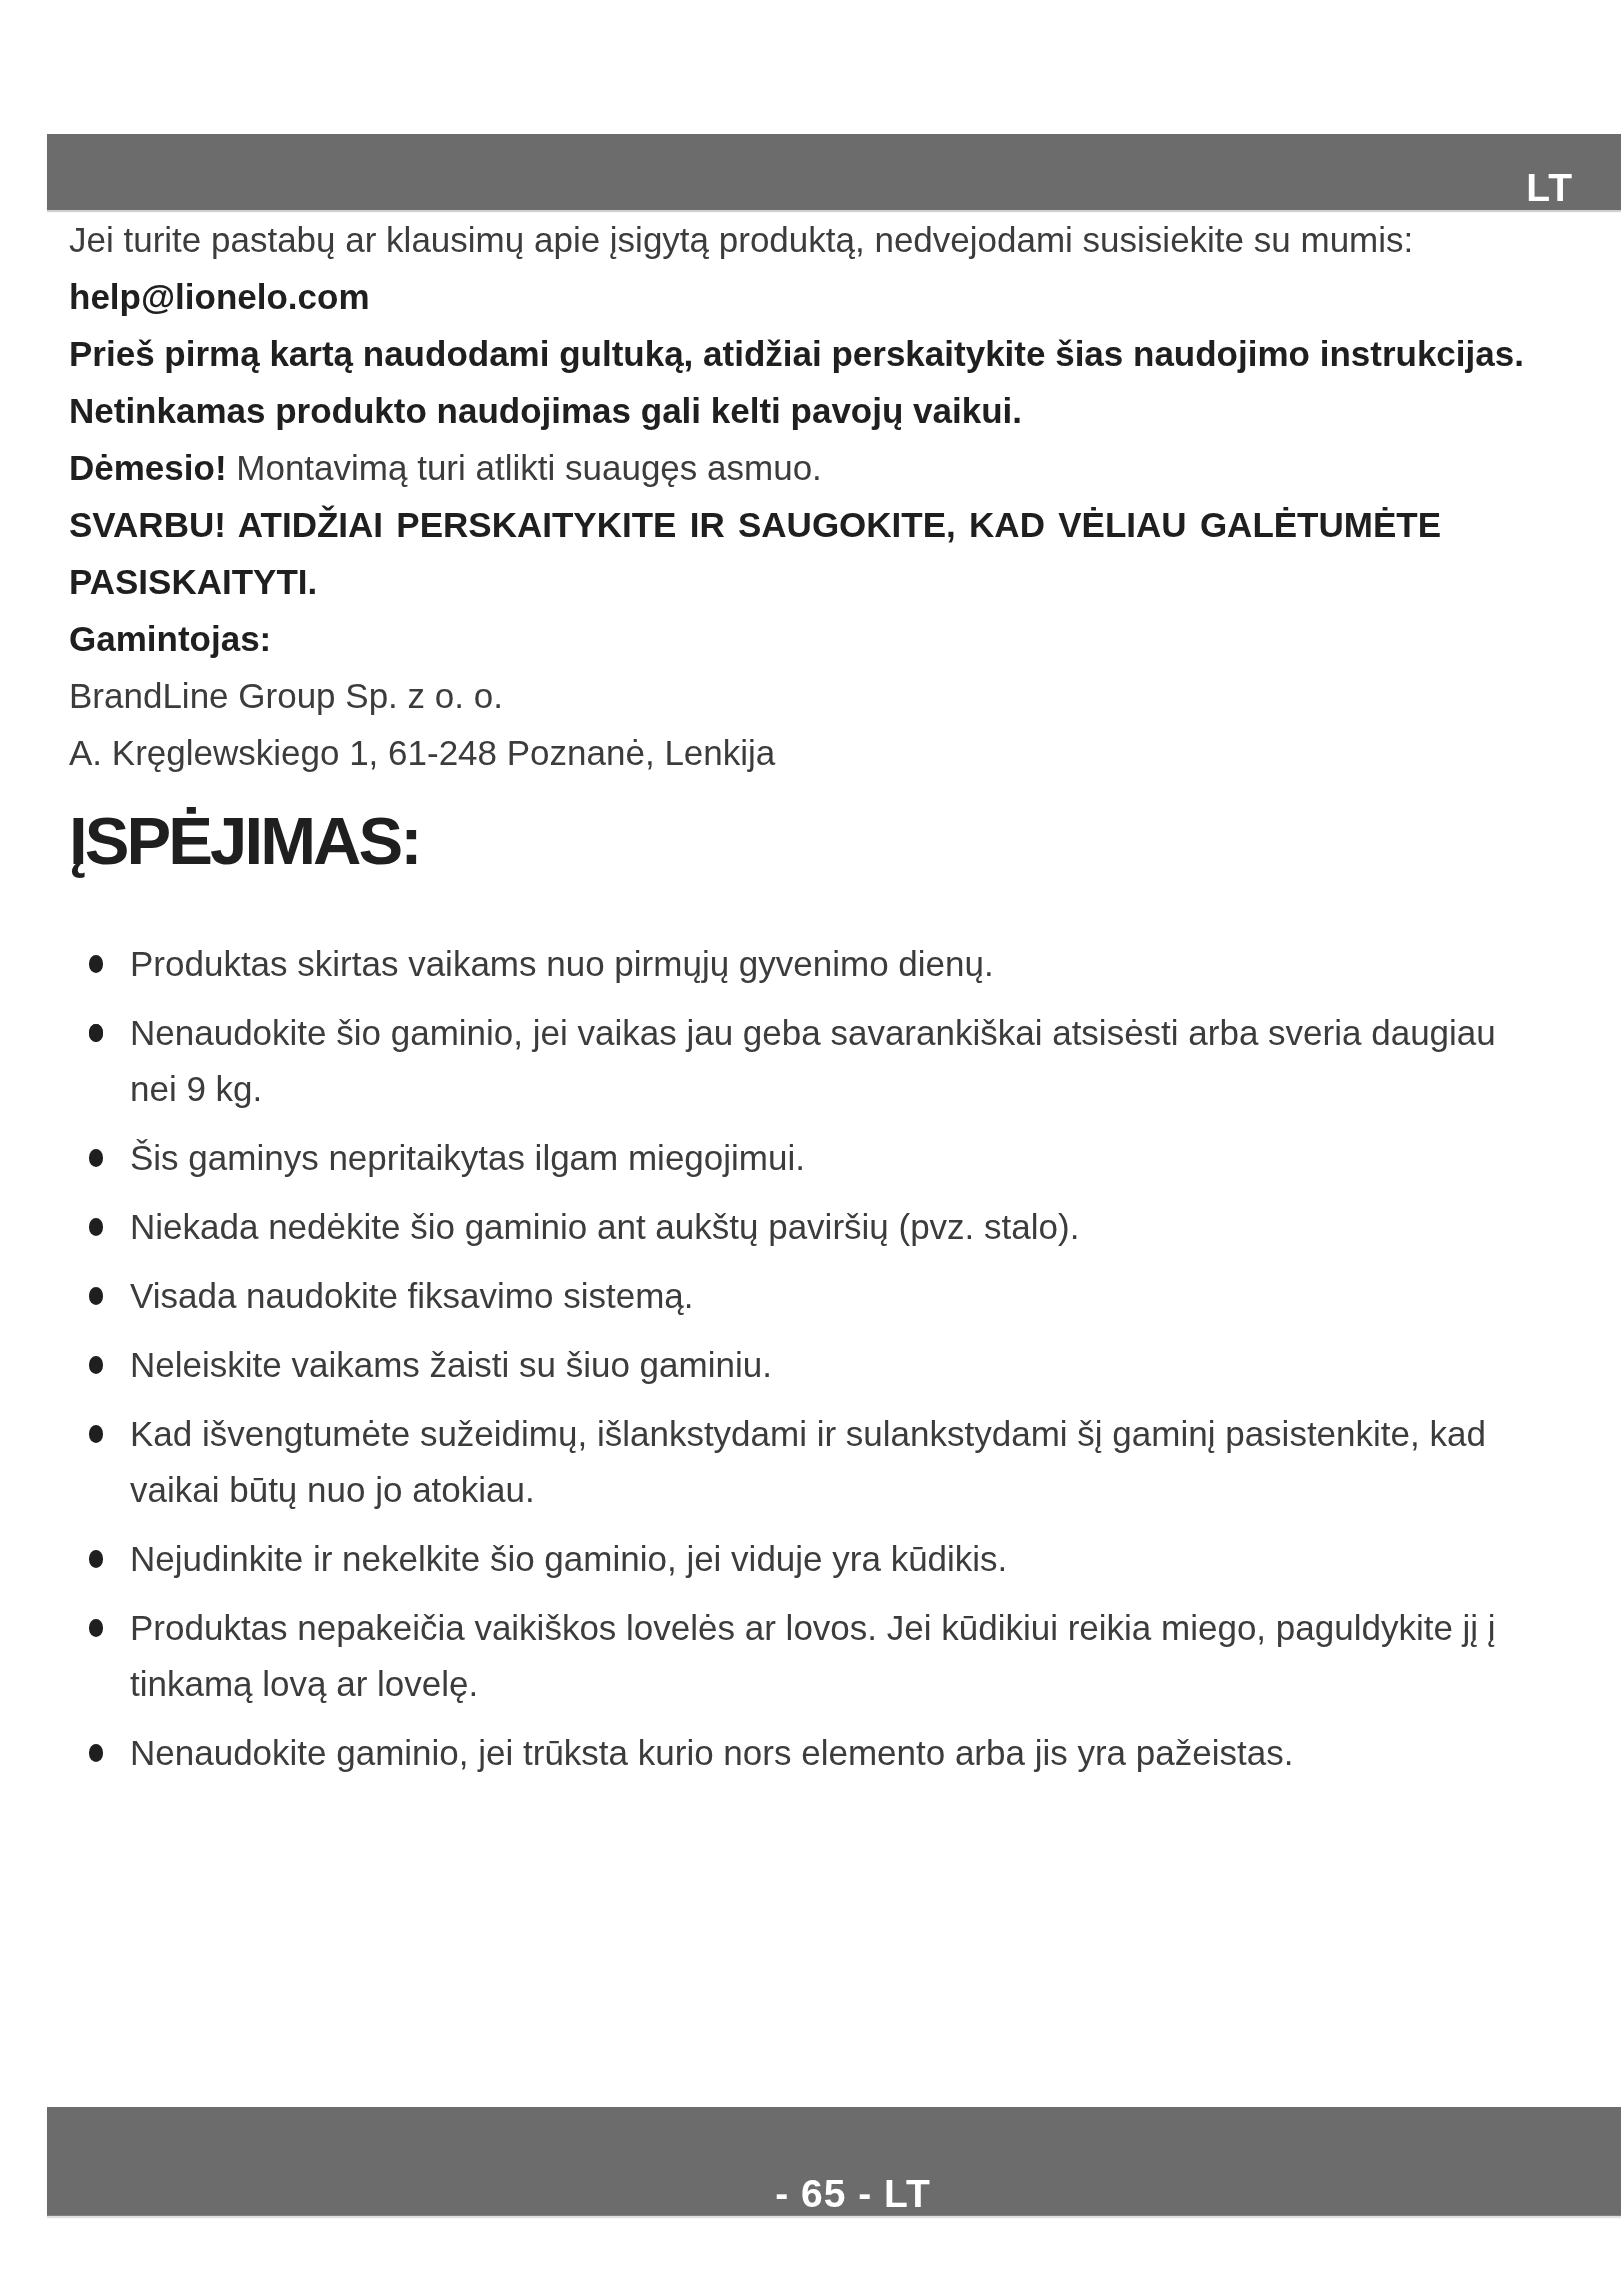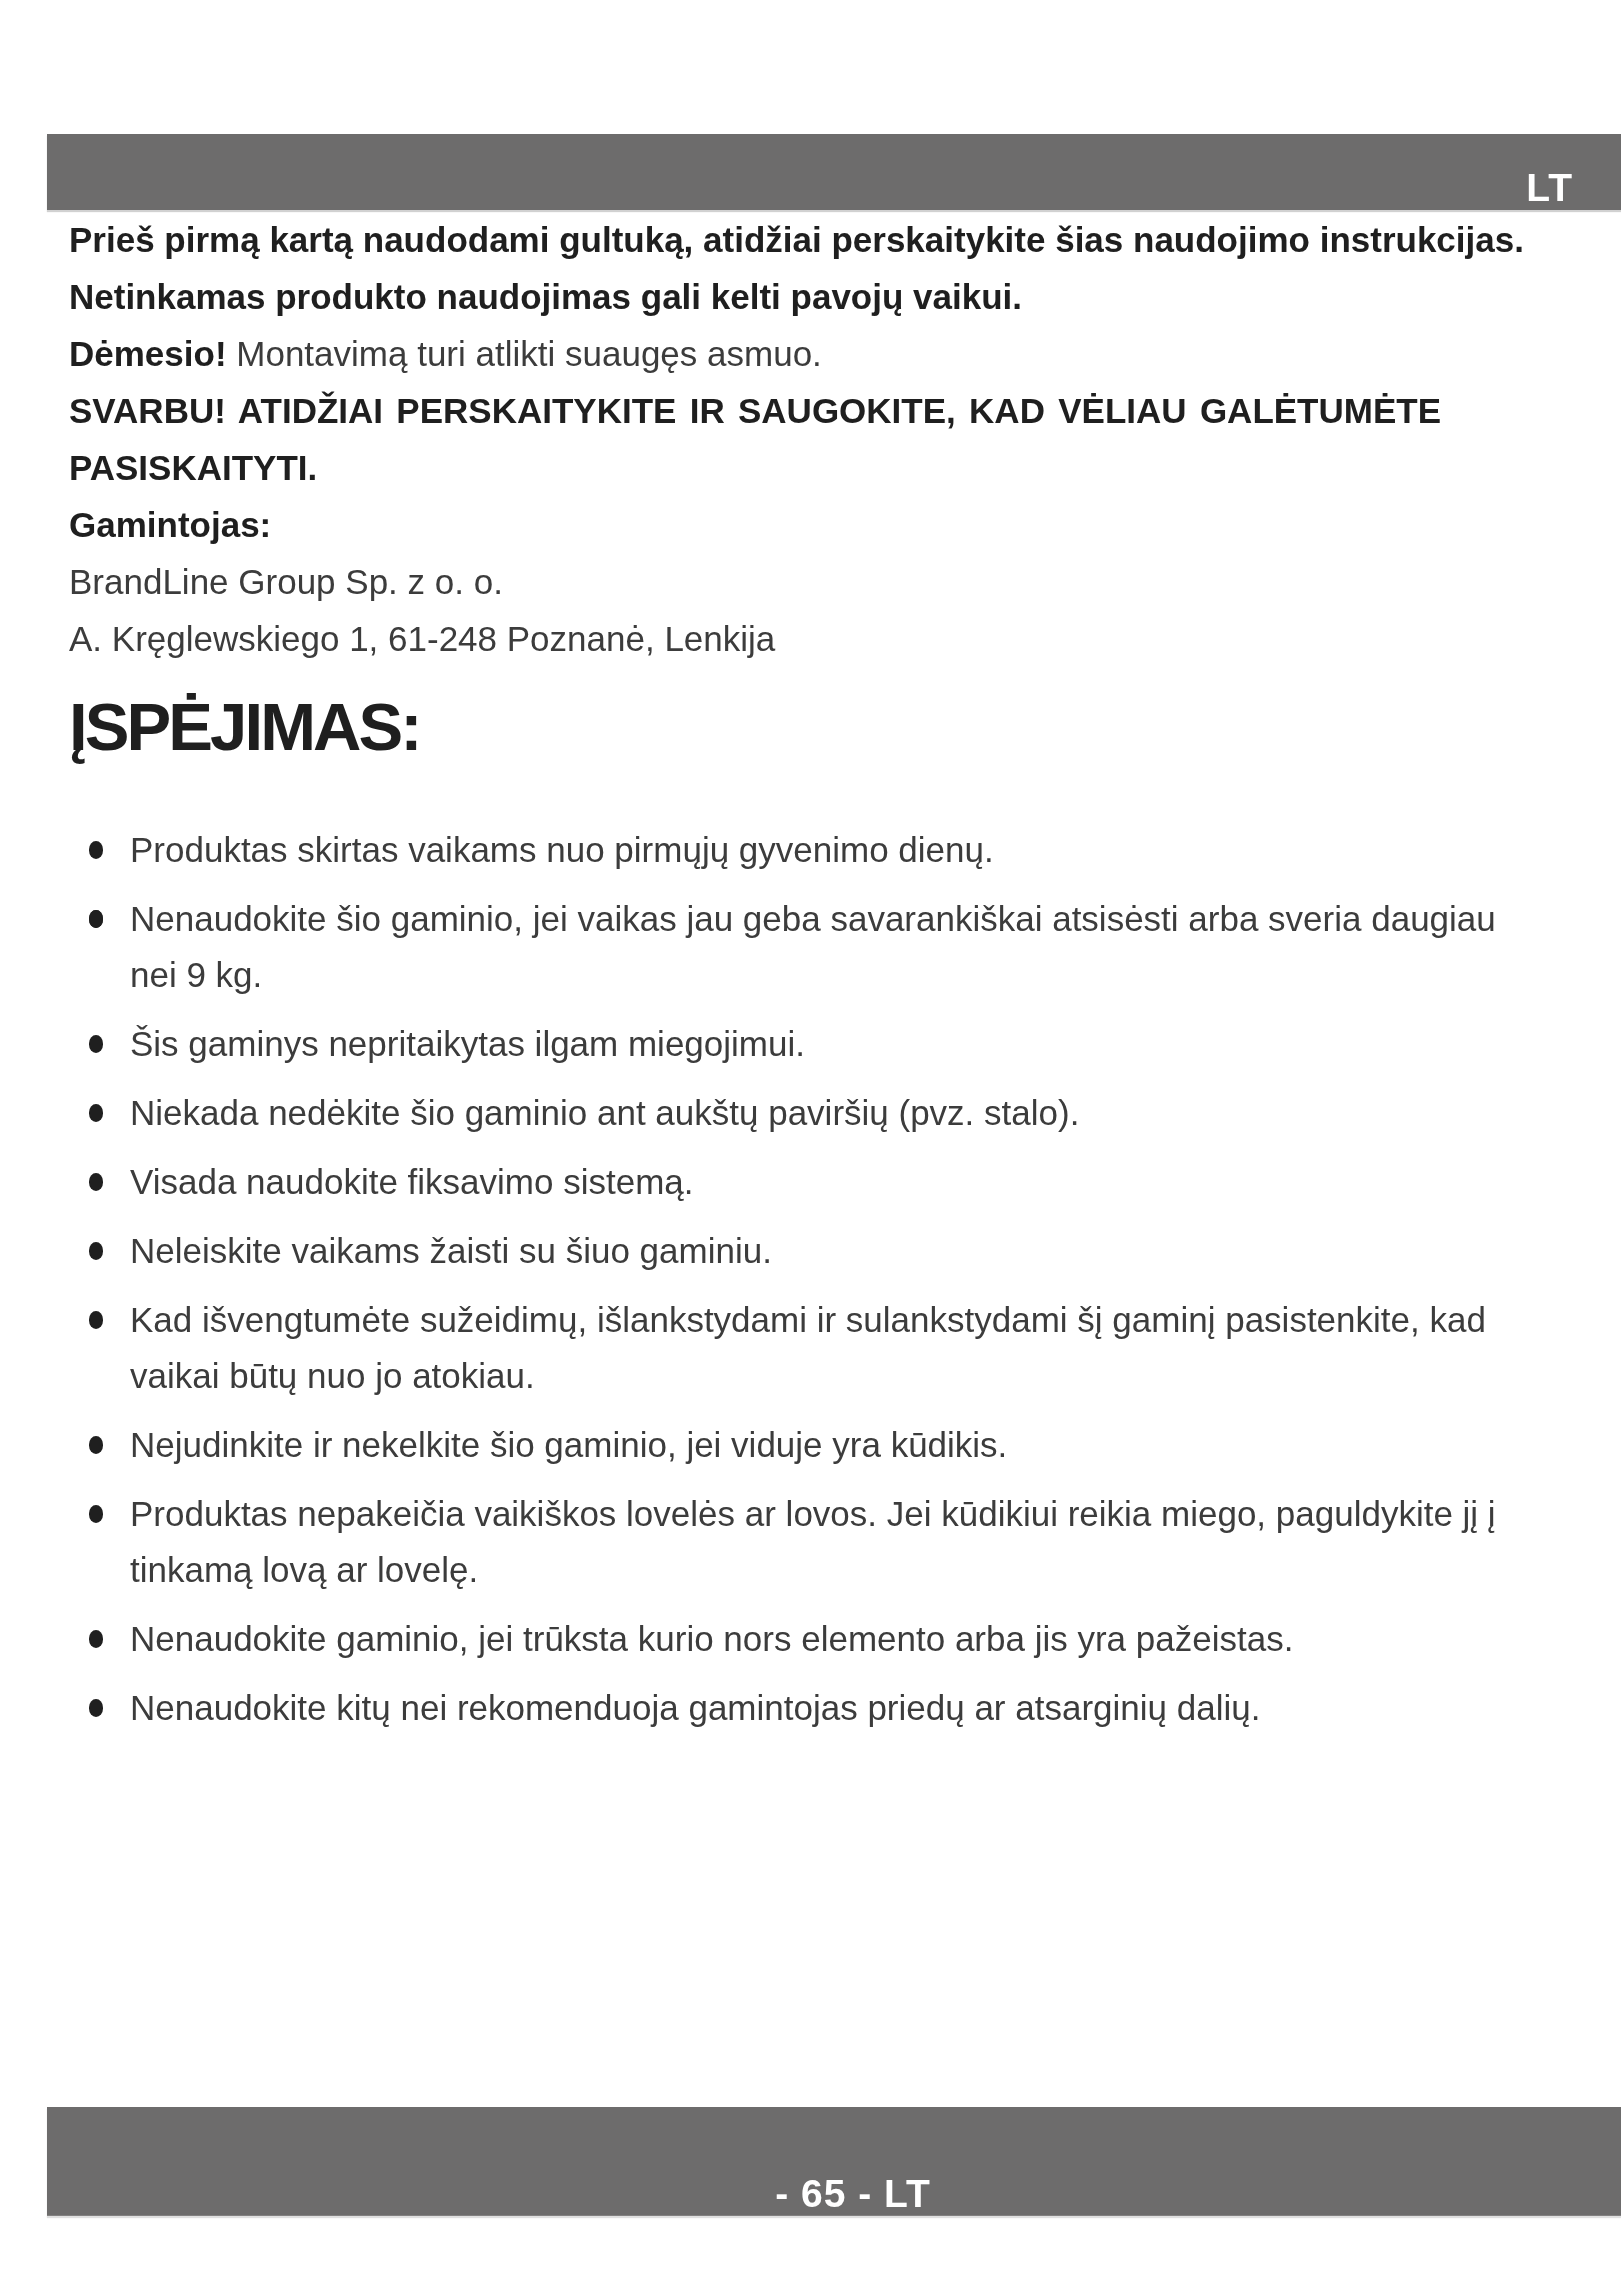--- a/index.html
+++ b/index.html
@@ -58,20 +58,21 @@
 
 <div class="page">
 
   <div class="bar header">
     <span class="bar-label">LT</span>
   </div>
 
   <div class="content">
 
 
+    <p><span>Jei turite pastabų ar klausimų apie įsigytą produktą, nedvejodami susisiekite su mumis: </span><strong>help@lionelo.com</strong></p>
 
     <p class="usage-notice">Prieš pirmą kartą naudodami gultuką, atidžiai perskaitykite šias naudojimo instrukcijas. Netinkamas produkto naudojimas gali kelti pavojų vaikui.</p>
 
     <p class="attention"><strong>Dėmesio!</strong><span> Montavimą turi atlikti suaugęs asmuo.</span></p>
 
     <p class="important">SVARBU! ATIDŽIAI PERSKAITYKITE IR SAUGOKITE, KAD VĖLIAU GALĖTUMĖTE PASISKAITYTI.</p>
 
     <p class="manufacturer-label">Gamintojas:</p>
     <p>BrandLine Group Sp. z o. o.</p>
     <p>A. Kręglewskiego 1, 61-248 Poznanė, Lenkija</p>
@@ -127,24 +128,20 @@
         <li>
           <span class="bullet"></span>
           <span>Produktas nepakeičia vaikiškos lovelės ar lovos. Jei kūdikiui reikia miego, paguldykite jį į tinkamą lovą ar lovelę.</span>
         </li>
 
         <li>
           <span class="bullet"></span>
           <span>Nenaudokite gaminio, jei trūksta kurio nors elemento arba jis yra pažeistas.</span>
         </li>
 
-        <li>
-          <span class="bullet"></span>
-          <span>Nenaudokite kitų nei rekomenduoja gamintojas priedų ar atsarginių dalių.</span>
-        </li>
       </ul>
 
   </div>
 
   <div class="bar footer">
     <span class="bar-label">- 65 - LT</span>
   </div>
 
 </div>
 

